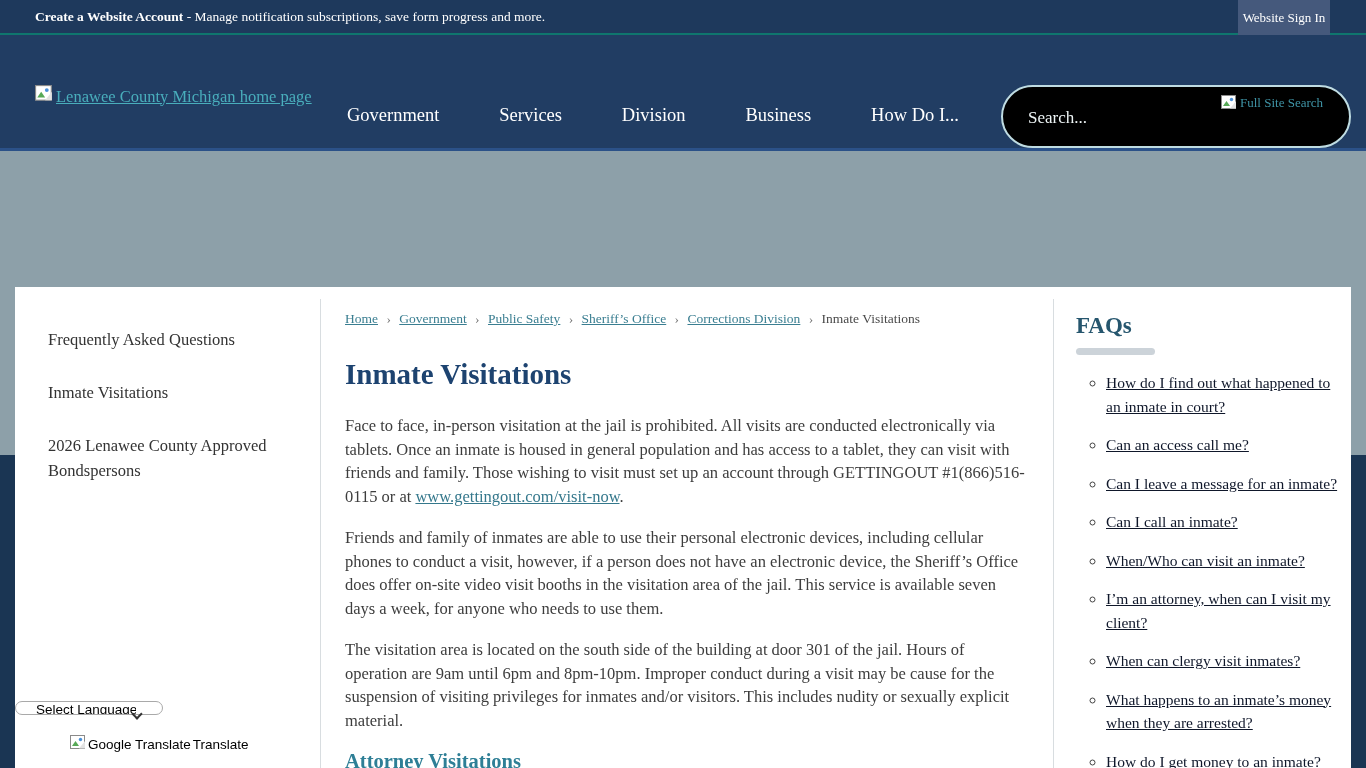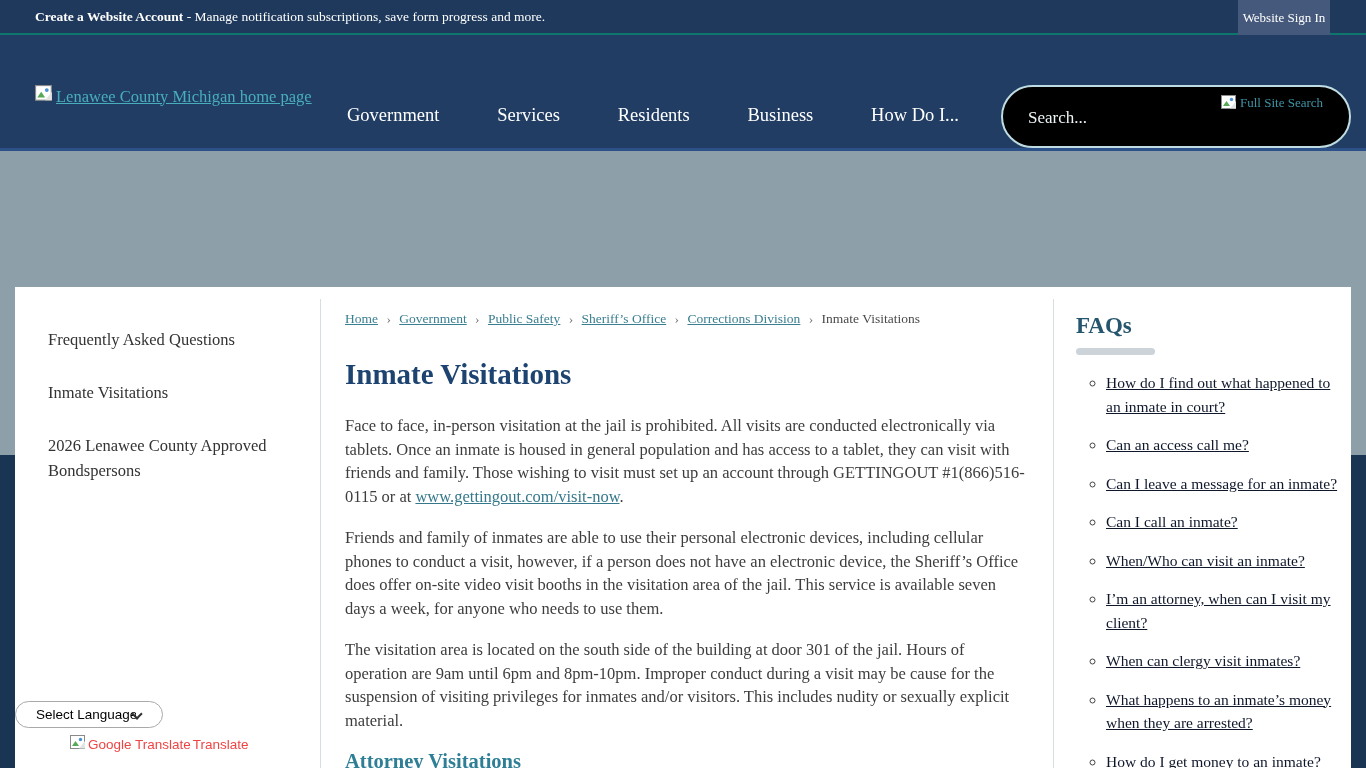--- a/index.html
+++ b/index.html
@@ -60,29 +60,29 @@
 
   
   .faq-col { position:absolute; left:1061px; top:25px; width:268px; }
   .faq-title { color:#26566e; font-size:23px; font-weight:bold; line-height:28px; }
   .faq-bar { width:79px; height:7px; border-radius:4px; background:#ccd3d9; margin-top:8px; }
   .faq-list { margin-top:16px; list-style:circle; padding-left:30px; color:#444; }
   .faq-item { font-size:15.5px; line-height:23.5px; margin-bottom:15px; }
   .faq-link { color:#0f172a; text-decoration:underline; cursor:pointer; }
 
   
-  .lang-select { position:absolute; left:0px; top:414px; width:148px; height:27px;
+  .lang-select { position:absolute; left:0px; top:414px; width:148px; height:14px;
                  font-family:"Liberation Sans","DejaVu Sans",sans-serif; font-size:13.5px; color:#000;
                  background:#fff; border:1px solid #a9a9a9; border-radius:14px; padding:0 26px 0 20px;
                  appearance:none; -webkit-appearance:none; cursor:pointer; }
   .lang-chevron { position:absolute; left:118px; top:423px; width:8px; height:8px;
                   border-right:2px solid #333; border-bottom:2px solid #333; transform:rotate(45deg);
                   pointer-events:none; }
   .gt-line { position:absolute; left:55px; top:448px; display:flex; align-items:center; gap:2px;
-             font-family:"Liberation Sans","DejaVu Sans",sans-serif; font-size:13.5px; color:#ef4444;
+             font-family:"Liberation Sans","DejaVu Sans",sans-serif; font-size:13.5px; color:#000000;
              cursor:pointer; }
 
   .bimg { flex:0 0 auto; }
 </style>
 </head>
 <body>
 
 <div class="bg-hero"></div>
 <div class="bg-bottom"></div>
 
@@ -103,21 +103,21 @@
         <circle cx="10.5" cy="4.5" r="1.7" fill="#4a90d9"></circle>
         <path d="M15 6 L9 13.5 L15 13.5 Z" fill="#e3e3e3"></path>
       </svg>
     </span>
     <span>Lenawee County Michigan home page</span>
   </a>
 
   <nav class="nav">
     <span class="nav-item">Government</span>
     <span class="nav-item">Services</span>
-    <span class="nav-item">Residents</span>
+    <span class="nav-item">Division</span>
     <span class="nav-item">Business</span>
     <span class="nav-item">How Do I...</span>
   </nav>
 
   <div class="search-pill">
     <input class="search-input" type="text" placeholder="Search..." style="">
     <button class="search-btn">
       <span class="bimg">
         <svg width="16" height="16" viewBox="0 0 16 16">
           <rect x="0.5" y="0.5" width="14" height="13" fill="#fff" stroke="#8a8a8a"></rect>

